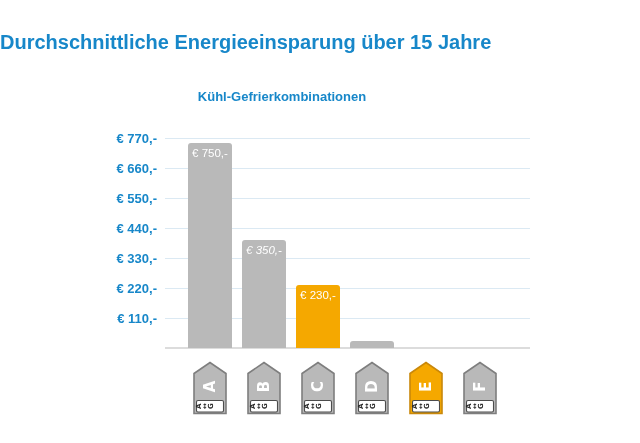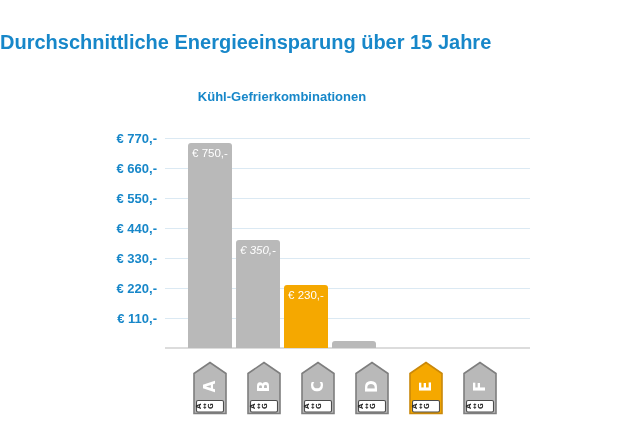--- a/index.html
+++ b/index.html
@@ -39,21 +39,21 @@
     width:165px;padding-right:8px;text-align:right;
     font-size:13px;font-weight:bold;color:var(--accent-blue);white-space:nowrap;
   }
   .gridline{flex:1;height:0;border-top:1.5px solid var(--gridline);}
   .baseline{
     position:absolute;left:165px;top:209px;width:365px;height:0;
     border-top:2px solid var(--baseline);
   }
   .bars{
     position:absolute;left:188px;top:0;height:210px;
-    display:flex;align-items:flex-end;gap:4px;
+    display:flex;align-items:flex-end;gap:10px;
   }
   .bar{
     width:44px;background:var(--bar-gray);
     border-radius:3px 3px 0 0;overflow:hidden;
     display:flex;justify-content:center;
   }
   .bar-label{
     margin-top:4px;font-size:11.5px;color:#ffffff;white-space:nowrap;
   }
   .xaxis{

